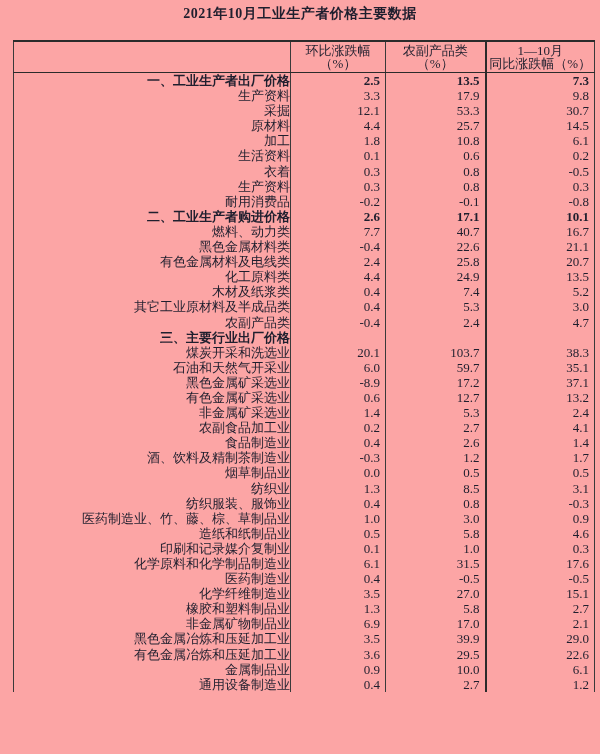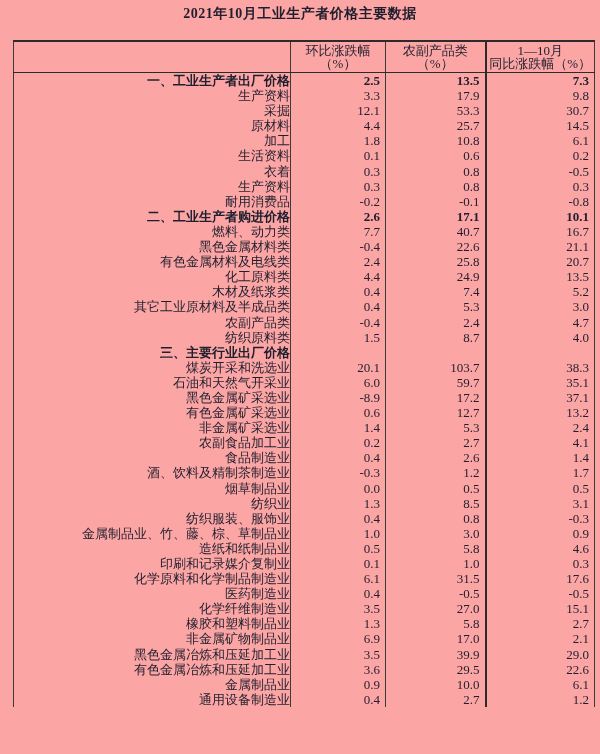--- a/index.html
+++ b/index.html
@@ -213,26 +213,20 @@
           <td class="num">0.4</td>
           <td class="num">5.3</td>
           <td class="num thick-left">3.0</td>
         </tr>
         <tr>
           <td class="label lvl1">农副产品类</td>
           <td class="num">-0.4</td>
           <td class="num">2.4</td>
           <td class="num thick-left">4.7</td>
         </tr>
-        <tr>
-          <td class="label lvl1">纺织原料类</td>
-          <td class="num">1.5</td>
-          <td class="num">8.7</td>
-          <td class="num thick-left">4.0</td>
-        </tr>
         <tr class="bold">
           <td class="label lvl0">三、主要行业出厂价格</td>
           <td class="num"></td>
           <td class="num"></td>
           <td class="num thick-left"></td>
         </tr>
         <tr>
           <td class="label lvl1">煤炭开采和洗选业</td>
           <td class="num">20.1</td>
           <td class="num">103.7</td>
@@ -292,21 +286,21 @@
           <td class="num">8.5</td>
           <td class="num thick-left">3.1</td>
         </tr>
         <tr>
           <td class="label lvl1">纺织服装、服饰业</td>
           <td class="num">0.4</td>
           <td class="num">0.8</td>
           <td class="num thick-left">-0.3</td>
         </tr>
         <tr>
-          <td class="label lvl1">金属制品业、竹、藤、棕、草制品业</td>
+          <td class="label lvl1">医药制造业、竹、藤、棕、草制品业</td>
           <td class="num">1.0</td>
           <td class="num">3.0</td>
           <td class="num thick-left">0.9</td>
         </tr>
         <tr>
           <td class="label lvl1">造纸和纸制品业</td>
           <td class="num">0.5</td>
           <td class="num">5.8</td>
           <td class="num thick-left">4.6</td>
         </tr>

